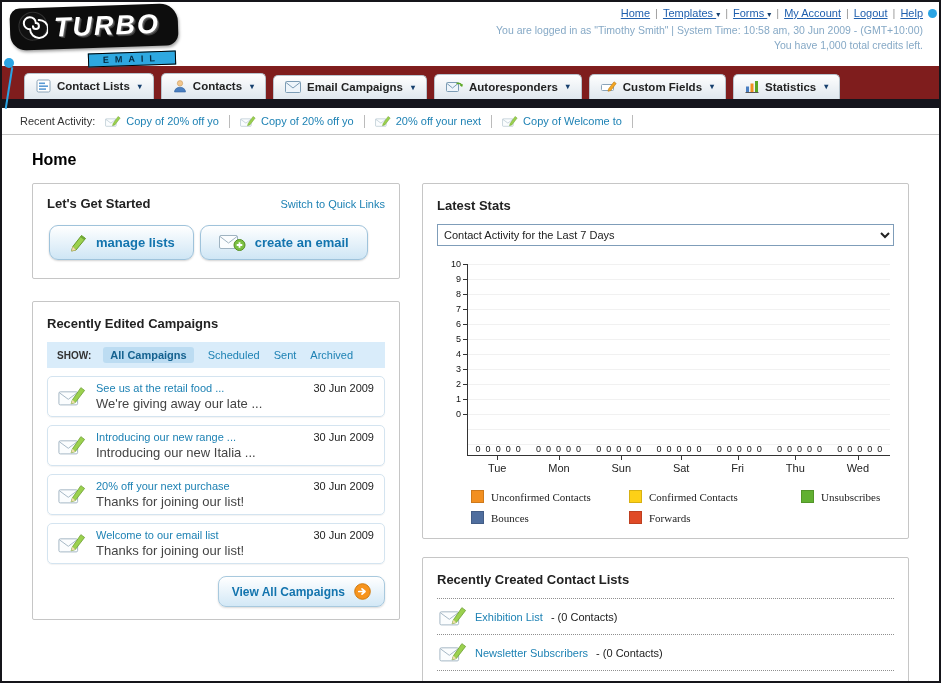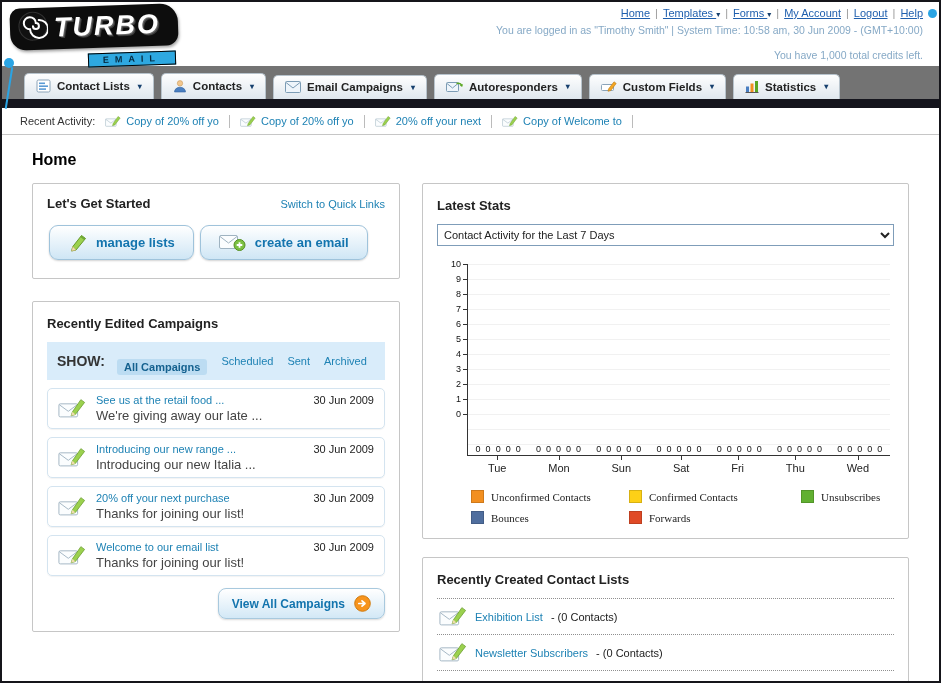--- a/index.html
+++ b/index.html
@@ -12,28 +12,28 @@
   .logo { position:absolute; left:8px; top:4px; cursor:pointer; }
   .logo-black { display:flex; align-items:center; gap:6px; background:#0d0d0d; border-radius:10px 18px 12px 16px; padding:3px 18px 5px 8px; transform:rotate(-2deg); box-shadow:1px 2px 3px rgba(0,0,0,.35); }
   .logo-turbo { color:#fff; font-weight:bold; font-style:italic; font-size:27px; letter-spacing:2px; text-shadow:1px 1px 0 #666, 2px 2px 0 #3a3a3a; }
   .logo-email { display:inline-block; margin:-7px 0 0 78px; background:#2ea8e0; border:1px solid #000; color:#04293f; font-size:9px; font-weight:bold; letter-spacing:6px; padding:1px 14px; transform:rotate(-2deg); }
   .header-right { position:absolute; right:16px; top:5px; text-align:right; }
   .top-links { font-size:11px; white-space:nowrap; }
   .top-links a { color:#1f5fae; text-decoration:underline; cursor:pointer; }
   .sep { color:#999; margin:0 5px; }
   .caret { color:#17406e; font-size:8px; text-decoration:none; display:inline-block; }
   .status-line { margin-top:5px; font-size:10.5px; color:#86a9c6; }
-  .credits-line { margin-top:13px; font-size:10.5px; color:#86a9c6; }
+  .credits-line { margin-top:3px; font-size:10.5px; color:#86a9c6; }
   .dot { position:absolute; border-radius:50%; background:#2aa4e4; }
   .dot-right { width:9px; height:9px; right:2px; top:7px; }
   .dot-left { width:10px; height:10px; left:2px; top:56px; }
   .decor-line { position:absolute; left:6px; top:65px; width:2px; height:42px; background:#2aa4e4; transform:rotate(9deg); }
 
   
-  .tabs-strip { display:flex; gap:7px; align-items:flex-end; background:#737373; padding:7px 0 0 22px; }
+  .tabs-strip { display:flex; gap:7px; align-items:flex-end; background:#7f1d1d; padding:7px 0 0 22px; }
   .tab { display:inline-flex; align-items:center; gap:6px; padding:5px 11px 6px; background:linear-gradient(#fefefe,#dfe7ee); border:1px solid #b7c3cc; border-bottom:none; border-radius:5px 5px 0 0; font-size:11.5px; font-weight:bold; color:#222; cursor:pointer; }
   .tab .caret { margin-left:2px; }
   .tab-icon svg, .act-icon svg, .camp-icon svg, .cl-icon svg, .btn-icon svg { display:block; }
   .dark-bar { height:9px; background:#15151d; }
 
   
   .activity-bar { display:flex; align-items:center; gap:10px; height:27px; padding-left:18px; border-bottom:1px solid #c6c6c6; font-size:11px; background:#fff; }
   .activity-label { color:#333; }
   .activity-items { display:inline-flex; align-items:center; gap:10px; }
   .act-item { display:inline-flex; align-items:center; gap:5px; color:#1e82b4; cursor:pointer; }
@@ -51,24 +51,24 @@
   .link { color:#1e82b4; cursor:pointer; font-size:11px; text-decoration:none; }
 
   
   .gs-header { display:flex; justify-content:space-between; align-items:center; margin-bottom:12px; }
   .gs-buttons { display:flex; gap:6px; padding:2px 2px 6px; }
   .big-btn { display:inline-flex; align-items:center; gap:9px; padding:7px 18px; border:1px solid #9fc3db; border-radius:9px; background:linear-gradient(#ffffff,#cfe6f5); color:#1374ae; font-weight:bold; font-size:13px; cursor:pointer; box-shadow:0 1px 2px rgba(0,0,0,.18); font-family:inherit; }
 
   
   .campaigns-panel { margin-top:22px; }
   .show-bar { display:flex; align-items:center; gap:12px; background:#d9ecfa; padding:5px 10px; margin:10px 0 4px; font-size:11px; }
-  .show-label { font-size:14px; font-weight:bold; color:#333; }
+  .show-label { font-size:10px; font-weight:bold; color:#333; }
   .show-tabs { display:flex; gap:14px; align-items:center; }
   .show-tab { color:#1e82b4; cursor:pointer; }
-  .show-tab.selected { background:#bcdcf2; color:#14618f; font-weight:bold; padding:2px 7px; border-radius:3px;margin-top:12px; }
+  .show-tab.selected { background:#bcdcf2; color:#14618f; font-weight:bold; padding:2px 7px; border-radius:3px; }
   .camp-row { display:flex; gap:10px; align-items:center; border:1px solid #d4e4f0; border-radius:5px; padding:5px 10px; margin:8px 0; box-shadow:0 1px 1px rgba(0,0,0,.05); }
   .camp-text { flex:1; display:flex; flex-direction:column; gap:2px; min-width:0; }
   .camp-title { color:#1e82b4; font-size:11px; cursor:pointer; }
   .camp-sub { color:#444; font-size:13px; }
   .camp-date { font-size:11px; color:#222; align-self:flex-start; }
   .panel-footer { display:flex; justify-content:flex-end; margin-top:12px; }
   .pill-btn { display:inline-flex; align-items:center; gap:9px; padding:6px 13px; border:1px solid #a8c9de; border-radius:8px; background:linear-gradient(#ffffff,#d3e8f6); color:#1374ae; font-weight:bold; font-size:12px; cursor:pointer; box-shadow:0 1px 2px rgba(0,0,0,.15); font-family:inherit; }
 
   
   .stats-select { width:100%; font-size:11px; margin:10px 0 18px; padding:2px; color:#222; font-family:inherit; border:1px solid #7f9db9; background:#fff; height:22px; }

